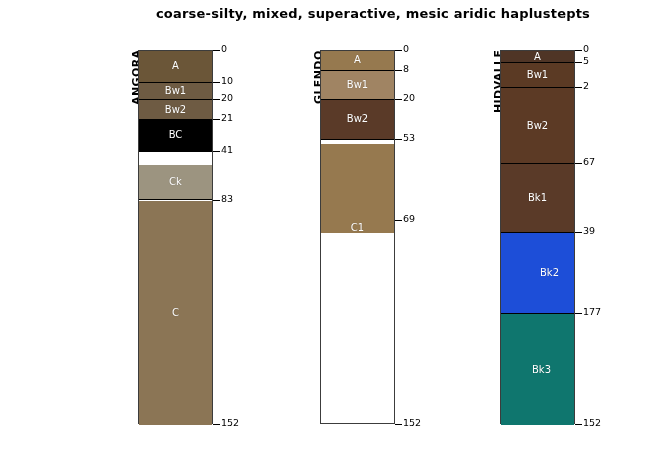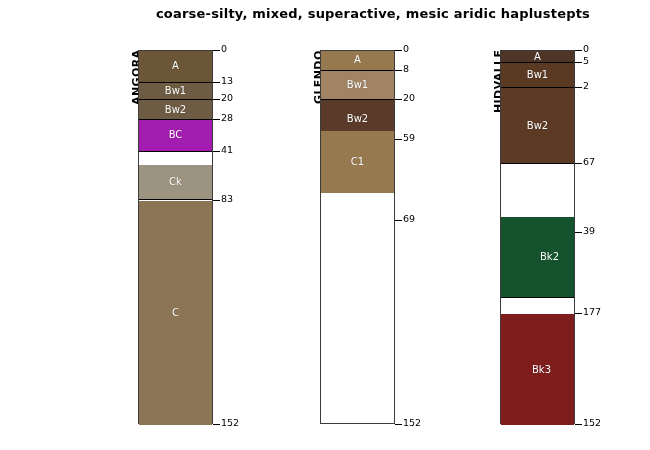--- a/index.html
+++ b/index.html
@@ -122,46 +122,46 @@
       <div class="profile-body">
         <div class="horizon" style="top: 0px; height: 31.9868px; background: rgb(107, 86, 56);">
           <span class="horizon-label">A</span>
         </div>
         <div class="horizon" style="top: 31.9868px; height: 17.2237px; background: rgb(110, 91, 67);">
           <span class="horizon-label">Bw1</span>
         </div>
         <div class="horizon" style="top: 49.2105px; height: 19.6842px; background: rgb(110, 91, 67);">
           <span class="horizon-label">Bw2</span>
         </div>
-        <div class="horizon" style="top: 68.8947px; height: 31.9868px; background: #a21caf;">
+        <div class="horizon" style="top: 68.8947px; height: 31.9868px; background: #000000;">
           <span class="horizon-label">BC</span>
         </div>
         <div class="horizon" style="top: 114px; height: 35px; background: rgb(156, 148, 128);">
           <span class="horizon-label">Ck</span>
         </div>
         <div class="horizon" style="top: 150.092px; height: 223.908px; background: rgb(139, 117, 85); border-bottom: none;">
           <span class="horizon-label">C</span>
         </div>
       </div>
       <div class="depth-axis">
         <div class="depth-tick" style="top: 0px;">
           <div class="tick-line"></div>
           <div class="tick-label">0</div>
         </div>
         <div class="depth-tick" style="top: 31.9868px;">
           <div class="tick-line"></div>
-          <div class="tick-label">13</div>
+          <div class="tick-label">10</div>
         </div>
         <div class="depth-tick" style="top: 49.2105px;">
           <div class="tick-line"></div>
           <div class="tick-label">20</div>
         </div>
         <div class="depth-tick" style="top: 68.8947px;">
           <div class="tick-line"></div>
-          <div class="tick-label">28</div>
+          <div class="tick-label">21</div>
         </div>
         <div class="depth-tick" style="top: 100.882px;">
           <div class="tick-line"></div>
           <div class="tick-label">41</div>
         </div>
         <div class="depth-tick" style="top: 150.092px;">
           <div class="tick-line"></div>
           <div class="tick-label">83</div>
         </div>
         <div class="depth-tick" style="top: 374px;">
@@ -175,40 +175,40 @@
       <div class="profile-body">
         <div class="horizon" style="top: 0px; height: 19.6842px; background: rgb(150, 121, 79);">
           <span class="horizon-label">A</span>
         </div>
         <div class="horizon" style="top: 19.6842px; height: 29.5263px; background: rgb(160, 132, 99);">
           <span class="horizon-label">Bw1</span>
         </div>
         <div class="horizon" style="top: 49.2105px; height: 39.3684px; background: rgb(90, 58, 40);">
           <span class="horizon-label">Bw2</span>
         </div>
-        <div class="horizon" style="top: 80px; height: 62px; background: rgb(150, 121, 79);">
+        <div class="horizon" style="top: 93px; height: 89px; background: rgb(150, 121, 79); align-items: flex-end;">
           <span class="horizon-label">C1</span>
         </div>
       </div>
       <div class="depth-axis">
         <div class="depth-tick" style="top: 0px;">
           <div class="tick-line"></div>
           <div class="tick-label">0</div>
         </div>
         <div class="depth-tick" style="top: 19.6842px;">
           <div class="tick-line"></div>
           <div class="tick-label">8</div>
         </div>
         <div class="depth-tick" style="top: 49.2105px;">
           <div class="tick-line"></div>
           <div class="tick-label">20</div>
         </div>
         <div class="depth-tick" style="top: 88.5789px;">
           <div class="tick-line"></div>
-          <div class="tick-label">59</div>
+          <div class="tick-label">53</div>
         </div>
         <div class="depth-tick" style="top: 169.776px;">
           <div class="tick-line"></div>
           <div class="tick-label">69</div>
         </div>
         <div class="depth-tick" style="top: 374px;">
           <div class="tick-line"></div>
           <div class="tick-label">152</div>
         </div>
       </div>
@@ -218,24 +218,27 @@
       <div class="profile-body">
         <div class="horizon" style="top: 0px; height: 12.3026px; background: rgb(79, 53, 38);">
           <span class="horizon-label">A</span>
         </div>
         <div class="horizon" style="top: 12.3026px; height: 24.6053px; background: rgb(91, 58, 36);">
           <span class="horizon-label">Bw1</span>
         </div>
         <div class="horizon" style="top: 36.9079px; height: 76.2763px; background: rgb(92, 58, 37);">
           <span class="horizon-label">Bw2</span>
         </div>
-        <div class="horizon" style="top: 166px; height: 81.1974px; background: #14532d; padding-left: 24px;">
+        <div class="horizon" style="top: 113.184px; height: 68.8947px; background: rgb(90, 58, 40);">
+          <span class="horizon-label">Bk1</span>
+        </div>
+        <div class="horizon" style="top: 182px; height: 81.1974px; background: #1d4ed8; padding-left: 24px;">
           <span class="horizon-label">Bk2</span>
         </div>
-        <div class="horizon" style="top: 263.276px; height: 110.724px; background: #7f1d1d; border-bottom: none; padding-left: 8px;">
+        <div class="horizon" style="top: 263.276px; height: 110.724px; background: #0f766e; border-bottom: none; padding-left: 8px;">
           <span class="horizon-label">Bk3</span>
         </div>
       </div>
       <div class="depth-axis">
         <div class="depth-tick" style="top: 0px;">
           <div class="tick-line"></div>
           <div class="tick-label">0</div>
         </div>
         <div class="depth-tick" style="top: 12.3026px;">
           <div class="tick-line"></div>

